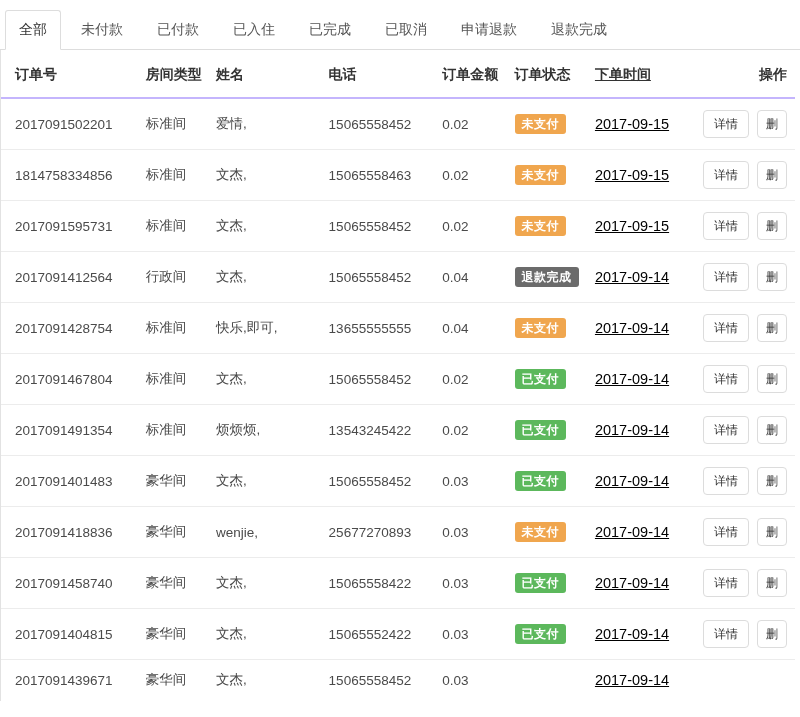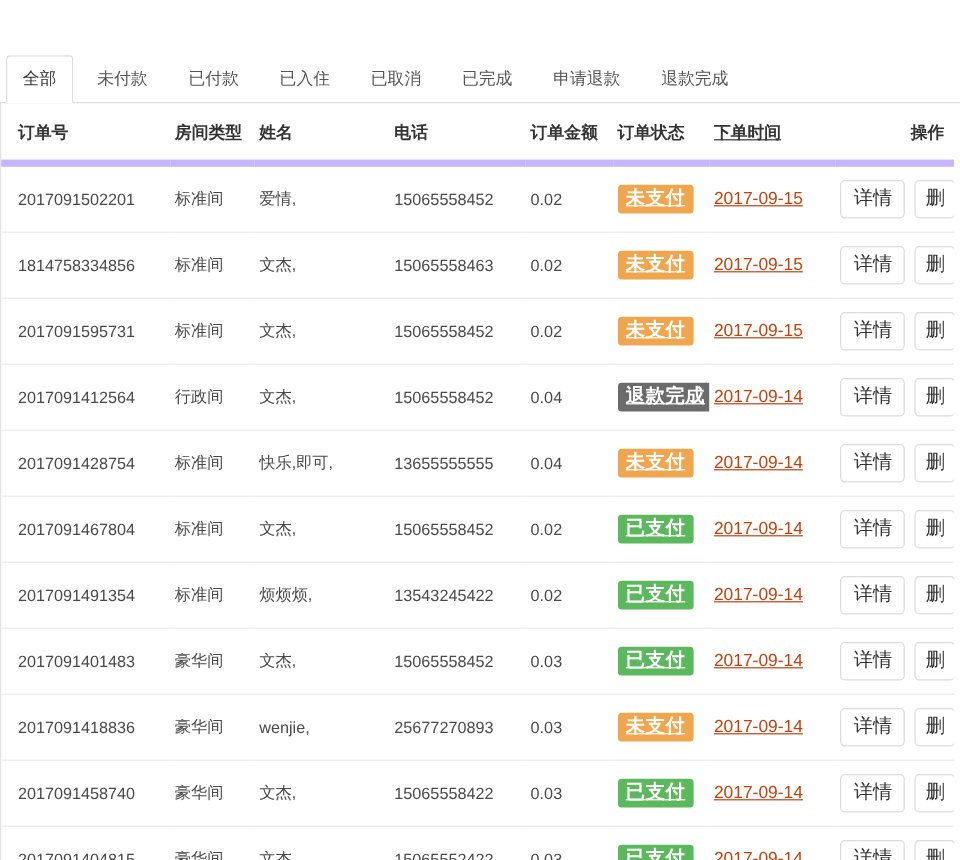--- a/index.html
+++ b/index.html
@@ -29,39 +29,38 @@
     border: 1px solid transparent;
     border-radius: 3px 3px 0 0;
     text-decoration: none;
     white-space: nowrap;
   }
   .tab.active {
     background: #fff;
     border-color: #ddd;
     border-bottom-color: #fff;
     color: #333;
-    margin-top: 36px;
   }
   
   .panel {
     border-left: 1px solid #e2e2e2;
     margin-right: 5px;
   }
   table {
     width: 100%;
     border-collapse: collapse;
     table-layout: fixed;
   }
   th {
     text-align: left;
     font-size: 14px;
     font-weight: bold;
     color: #333;
     padding: 16px 4px 13px 4px;
-    border-bottom: 6px solid #c4b5fd;
+    border-bottom: 2px solid #c4b5fd;
     white-space: nowrap;
   }
   td {
     font-size: 13.5px;
     color: #4a4a4a;
     padding: 11px 4px;
     border-bottom: 1px solid #ececec;
     white-space: nowrap;
     overflow: hidden;
     vertical-align: middle;
@@ -73,55 +72,54 @@
   .c2 { width: 112px; }
   .c3 { width: 113px; }
   .c4 { width: 72px; }
   .c5 { width: 80px; }
   .c6 { width: 105px; text-decoration: underline; }
   .c7 { width: 98px; text-align: right; padding-right: 8px; }
   
   .badge {
     display: inline-block;
     padding: 4px 7px;
-    font-size: 16px;
+    font-size: 12px;
     font-weight: bold;
     line-height: 1;
     color: #fff;
     border-radius: 3px;
     letter-spacing: 0.5px;
-    text-decoration: underline;
   }
   
   .btn {
     display: inline-block;
-    font-size: 16px;
+    font-size: 12px;
     color: #333;
     background: #fff;
     border: 1px solid #dcdcdc;
     border-radius: 4px;
     padding: 7px 10px;
     cursor: pointer;
     line-height: 1;
     font-family: inherit;
   }
   .btn + .btn { margin-left: 8px; }
   .btn-del { padding: 7px 8px; }
-  .date-cell { font-size: 14.5px; color: #c2410c; }
+  .date-cell { font-size: 14.5px; color: #000000; }
 </style>
 </head>
 <body>
 
 <nav class="tabbar">
     <a class="tab active">全部</a>
     <a class="tab">未付款</a>
     <a class="tab">已付款</a>
     <a class="tab">已入住</a>
+    <a class="tab">已完成</a>
     <a class="tab">已取消</a>
-    <a class="tab">已完成</a>
     <a class="tab">申请退款</a>
     <a class="tab">退款完成</a>
   </nav>
 
 <div class="panel">
   <table>
     <thead>
       <tr id="header-row">
           <th class="c0">订单号</th>
           <th class="c1">房间类型</th>

